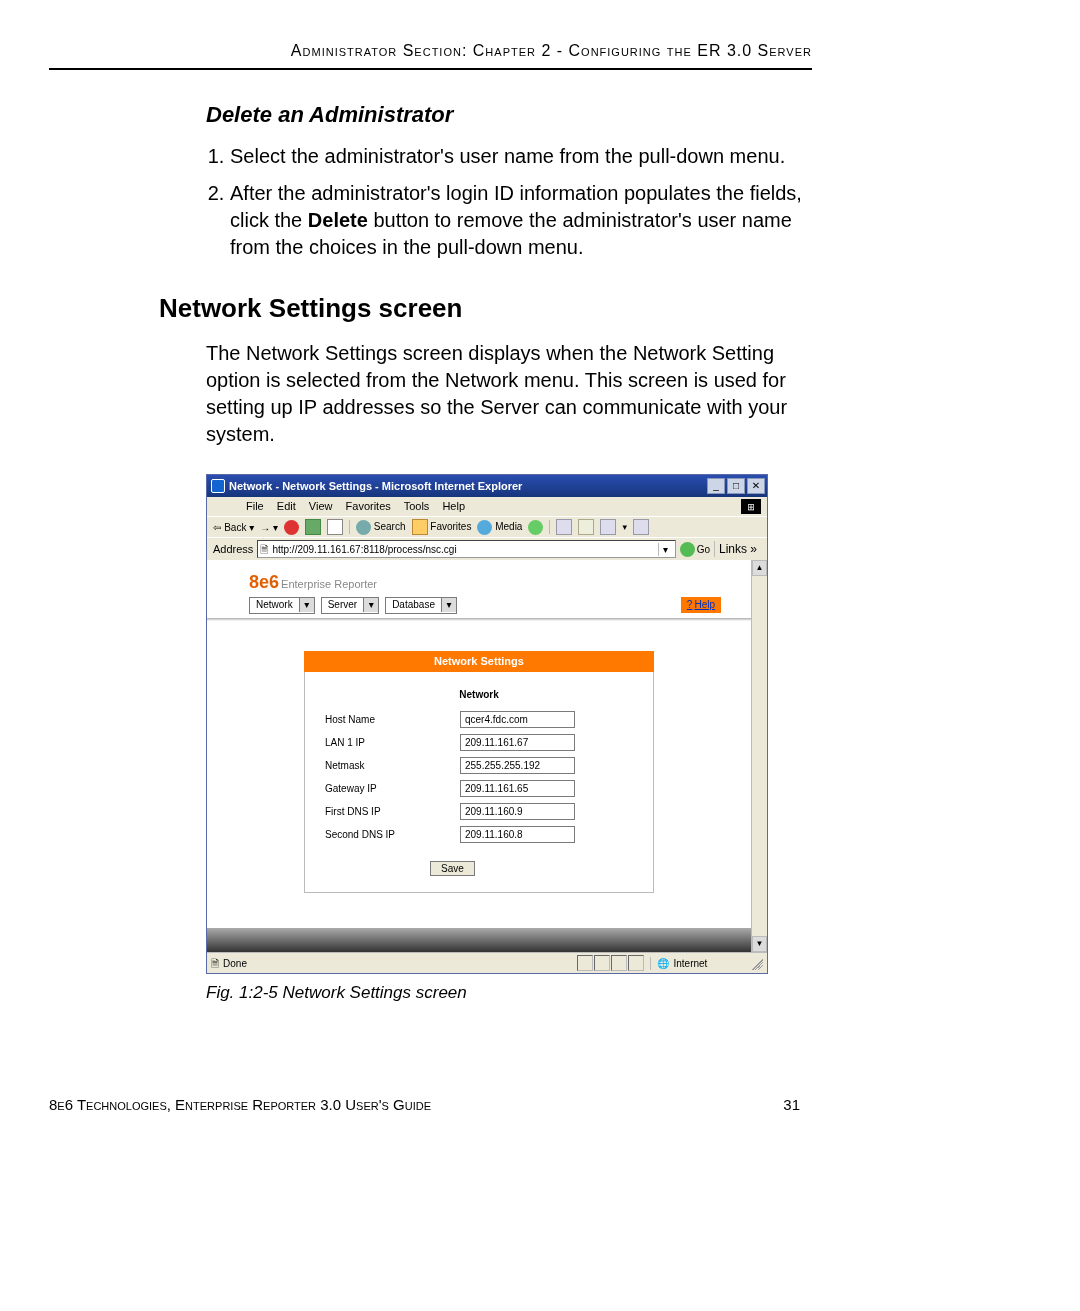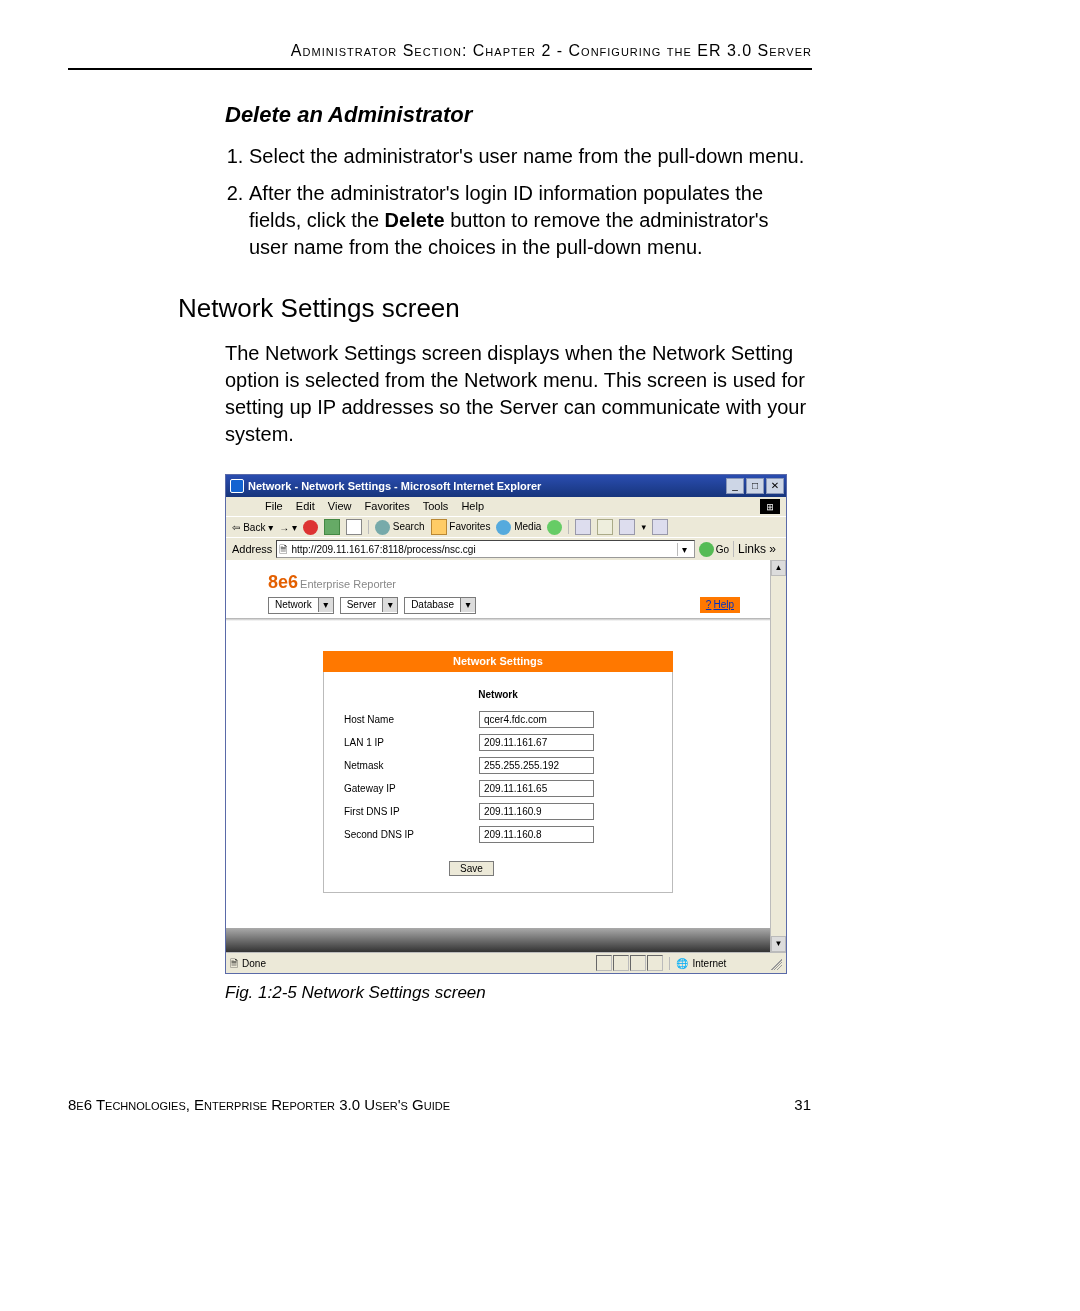--- a/index.html
+++ b/index.html
@@ -6,21 +6,21 @@
     margin: 0;
     padding: 0;
     background: #ffffff;
     font-family: Arial, Helvetica, sans-serif;
     color: #000;
   }
   .page {
     width: 932px;
     min-height: 1311px;
     box-sizing: border-box;
-    padding: 40px 120px 40px 68px;
+    padding: 40px 120px 40px 49px;
     font-size: 20px;
     line-height: 1.35;
   }
   .running-head {
     font-size: 16px;
     font-variant: small-caps;
     text-align: right;
     letter-spacing: 1px;
   }
   .hr {
@@ -37,40 +37,40 @@
   .body-indent {
     margin-left: 157px;
   }
   ol.steps {
     margin: 0 0 20px 0;
     padding-left: 24px;
   }
   ol.steps li { margin-bottom: 10px; }
   .h2 {
     font-size: 26px;
-    font-weight: normal;
+    font-weight: bold;
     margin: 30px 0 14px 110px;
   }
   .body-indent2 {
     margin-left: 157px;
   }
   .fig-caption {
     font-style: italic;
     font-size: 17px;
     margin: 8px 0 0 157px;
   }
   .footer {
     position: relative;
     margin-top: 90px;
     font-size: 15px;
     font-variant: small-caps;
   }
   .footer .page-no {
     position: absolute;
-    right: 1px;
+    right: 12px;
     top: 0;
     font-variant: normal;
   }
 
   
   .ie-window {
     width: 560px;
     margin: 26px 0 0 157px;
     border: 1px solid #5a6aa8;
     font-family: Tahoma, Arial, sans-serif;

